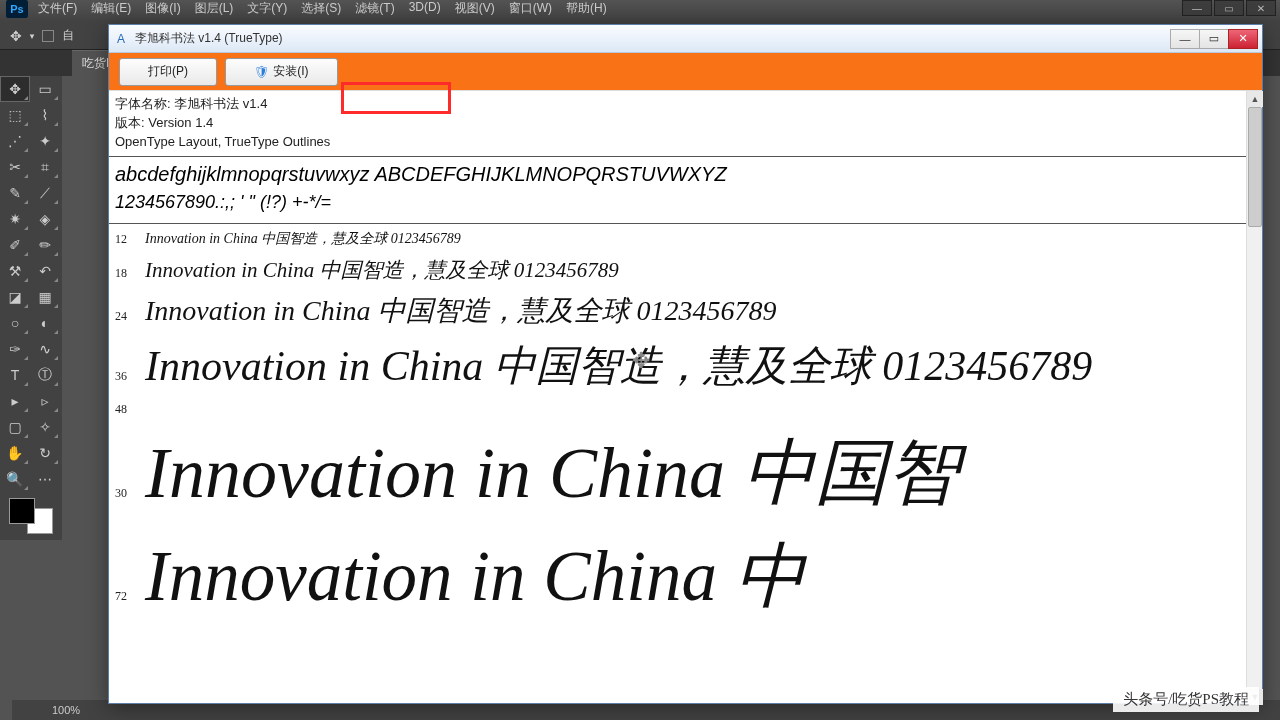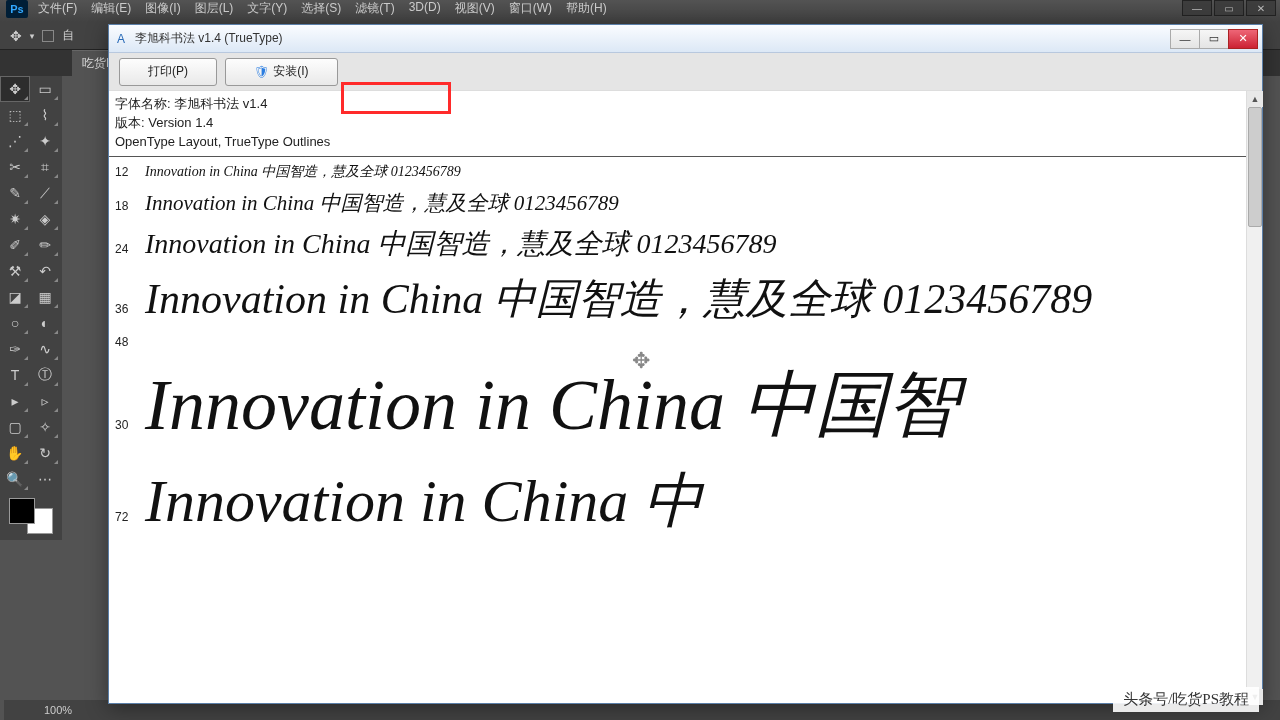--- a/index.html
+++ b/index.html
@@ -14,42 +14,42 @@
 .ps-checkbox{width:12px;height:12px;border:1px solid #888;display:inline-block}
 .ps-tabbar{height:26px;background:#333;padding-left:72px;display:flex;align-items:center}
 .ps-tab{background:#535353;color:#ddd;font-size:12px;padding:4px 10px;border-top:1px solid #666}
 .ps-toolbox{position:absolute;left:0;top:76px;width:62px;background:#424242;display:flex;flex-wrap:wrap}
 .ps-tool{width:30px;height:26px;display:flex;align-items:center;justify-content:center;color:#ccc;font-size:14px;position:relative;border:1px solid transparent}
 .ps-tool.sel{background:#2d2d2d;border:1px solid #666}
 .ps-tool .tri{position:absolute;right:1px;bottom:1px;width:0;height:0;border-right:4px solid #888;border-top:4px solid transparent}
 .ps-swatch{width:56px;height:40px;margin:4px auto;position:relative}
 .ps-swatch .fg{position:absolute;width:26px;height:26px;background:#000;border:1px solid #999;left:6px;top:2px;z-index:2}
 .ps-swatch .bg{position:absolute;width:26px;height:26px;background:#fff;border:1px solid #999;right:6px;bottom:2px}
-.ps-status{position:absolute;bottom:0;left:4px;right:0;height:20px;background:#424242;color:#ccc;font-size:11px;display:flex;align-items:center;padding-left:40px}
+.ps-status{position:absolute;bottom:0;left:12px;right:0;height:20px;background:#424242;color:#ccc;font-size:11px;display:flex;align-items:center;padding-left:40px}
 .font-window{position:absolute;left:108px;top:24px;width:1155px;height:680px;background:#fff;border:1px solid #5b7fa8;box-shadow:0 4px 20px rgba(0,0,0,.4)}
 .fw-title{height:28px;background:linear-gradient(#fafcff,#dce8f6);display:flex;align-items:center;padding:0 4px;font-size:12px;color:#333;border-bottom:1px solid #b8c8de}
 .fw-icon{width:16px;height:16px;margin-right:6px;display:flex;align-items:center;justify-content:center;color:#2a6bb8;font-size:12px}
 .fw-ctrl{margin-left:auto;display:flex}
 .fw-btn{width:30px;height:20px;display:flex;align-items:center;justify-content:center;border:1px solid #aaa;background:linear-gradient(#f6f6f6,#e4e4e4);font-size:11px;margin-left:-1px}
 .fw-btn.cls{background:linear-gradient(#e67,#c23);color:#fff;border-color:#a22}
-.fw-toolbar{height:38px;background:#e5e5e5;display:flex;align-items:center;padding-left:10px;gap:8px;border-bottom:1px solid #ddd}
+.fw-toolbar{height:38px;background:#f97316;display:flex;align-items:center;padding-left:10px;gap:8px;border-bottom:1px solid #ddd}
 .fw-tbtn{height:28px;padding:0 28px;background:linear-gradient(#fdfdfd,#e9e9e9);border:1px solid #999;border-radius:3px;font-size:12px;color:#222;display:flex;align-items:center;gap:4px}
 .fw-tbtn.install{position:relative}
 .fw-highlight{position:absolute;border:3px solid #ff2a2a;pointer-events:none}
 .fw-body{height:612px;overflow:hidden;position:relative;border-right:16px solid #f0f0f0}
 .fw-scrollbar{position:absolute;right:0;top:0;width:16px;height:100%;background:#f0f0f0;border-left:1px solid #ddd}
 .fw-thumb{position:absolute;top:16px;width:14px;left:1px;height:120px;background:#cdcdcd;border:1px solid #aaa;border-radius:2px}
 .fw-sbtn{position:absolute;width:16px;height:16px;background:#e8e8e8;display:flex;align-items:center;justify-content:center;font-size:9px;color:#555}
 .fw-info{padding:4px 6px;font-size:13px;color:#222;line-height:1.45;border-bottom:1px solid #555}
 .fw-charset{padding:6px 6px 10px;font-family:"Brush Script MT","Segoe Script",cursive;font-style:italic;border-bottom:1px solid #555}
 .fw-charset .row1{font-size:20px;letter-spacing:0px}
 .fw-charset .row2{font-size:18px;margin-top:6px}
 .fw-samples{padding:2px 0}
 .fw-sample{display:flex;align-items:baseline;white-space:nowrap;overflow:hidden;padding:4px 6px}
-.fw-sample .sz{width:30px;font-size:12px;color:#222;font-family:Liberation Sans, sans-serif;flex-shrink:0;font-style:normal}
+.fw-sample .sz{width:30px;font-size:12px;color:#222;font-family:Liberation Serif, serif;flex-shrink:0;font-style:normal}
 .fw-sample .txt{font-family:"Brush Script MT","Segoe Script",cursive;font-style:italic;color:#111}
 .watermark{position:absolute;right:21px;bottom:8px;background:rgba(255,255,255,.9);color:#333;font-size:15px;padding:3px 10px;font-family:"Microsoft YaHei"}
 .crosshair{position:absolute;font-size:22px;color:#888;pointer-events:none}
 </style>
 </head>
 <body>
 
 <div class="ps-menubar">
   <div class="ps-logo">Ps</div>
   <span>文件(F)</span>
@@ -141,20 +141,24 @@
       <span>安装(I)</span>
     </button>
     <div class="fw-highlight" style="left:232px;top:57px;width:110px;height:32px"></div>
   </div>
   <div class="fw-body">
     <div class="fw-info">
       <div>字体名称: 李旭科书法 v1.4</div>
       <div>版本: Version 1.4</div>
       <div>OpenType Layout, TrueType Outlines</div>
     </div>
+    <div class="fw-charset">
+      <div class="row1">abcdefghijklmnopqrstuvwxyz  ABCDEFGHIJKLMNOPQRSTUVWXYZ</div>
+      <div class="row2">1234567890.:,; ' " (!?) +-*/=</div>
+    </div>
     <div class="fw-samples">
       <div class="fw-sample">
           <span class="sz">12</span>
           <span class="txt" style="font-size:14px">Innovation in China 中国智造，慧及全球 0123456789</span>
         </div>
       <div class="fw-sample">
           <span class="sz">18</span>
           <span class="txt" style="font-size:21px">Innovation in China 中国智造，慧及全球 0123456789</span>
         </div>
       <div class="fw-sample">
@@ -167,21 +171,21 @@
         </div>
       <div class="fw-sample">
           <span class="sz">48</span>
         </div>
       <div class="fw-sample">
           <span class="sz">30</span>
           <span class="txt" style="font-size:72px">Innovation in China 中国智</span>
         </div>
       <div class="fw-sample">
           <span class="sz">72</span>
-          <span class="txt" style="font-size:60px">Innovation in China 中</span>
+          <span class="txt" style="font-size:71px">Innovation in China 中</span>
         </div>
     </div>
   </div>
   <div class="fw-scrollbar" style="top:66px;height:614px">
     <div class="fw-sbtn" style="top:0">▲</div>
     <div class="fw-thumb"></div>
     <div class="fw-sbtn" style="bottom:0">▼</div>
   </div>
 </div>
 

